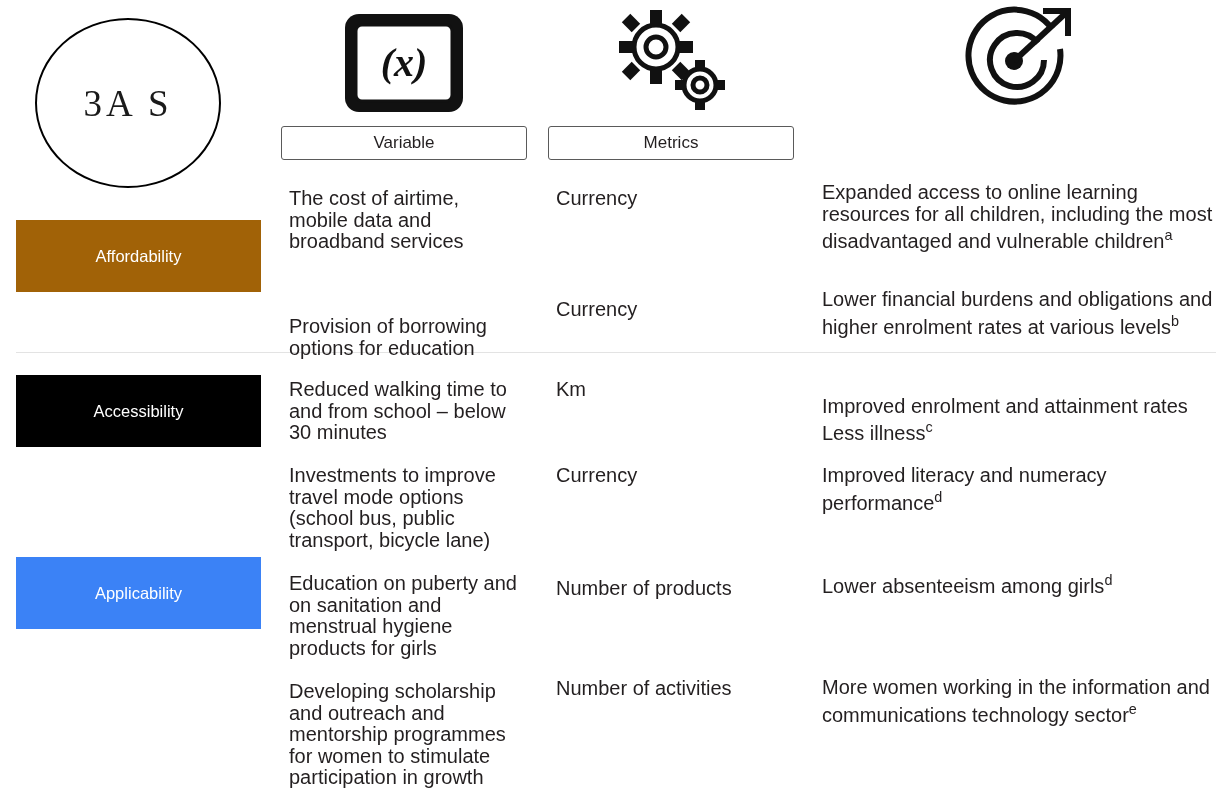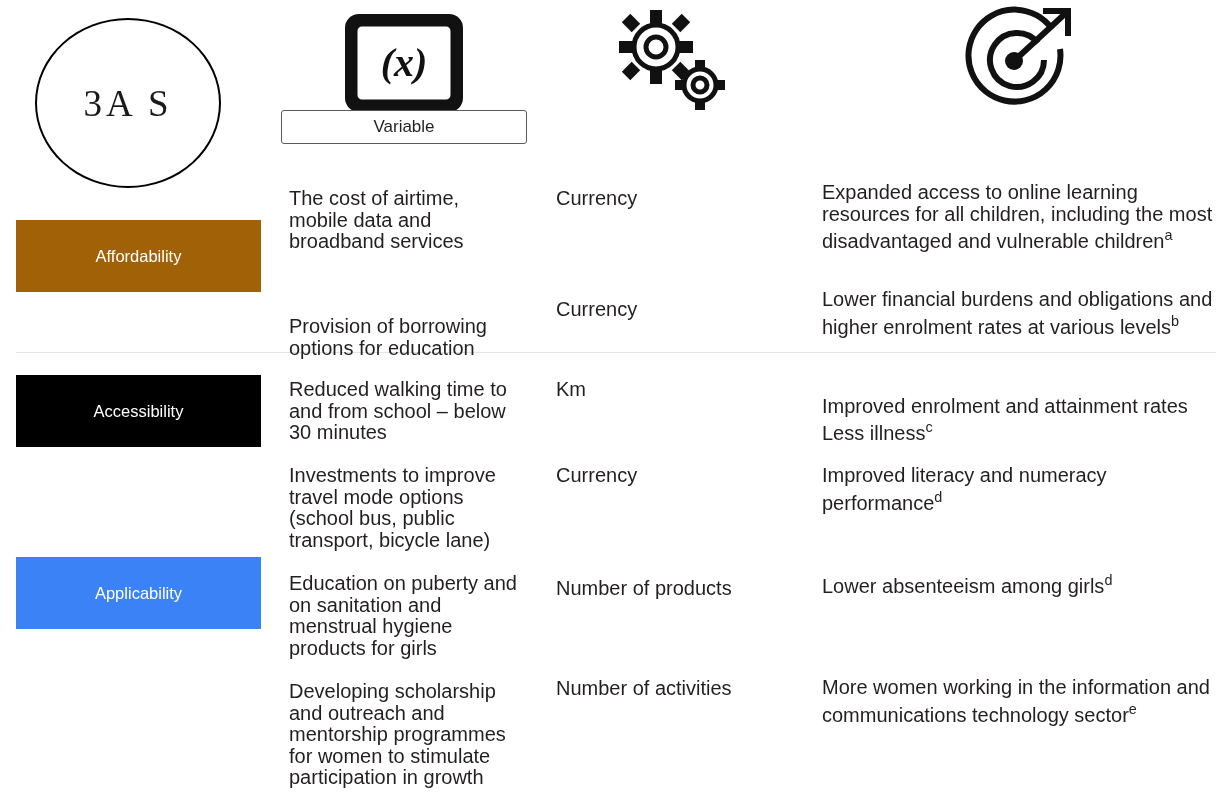--- a/index.html
+++ b/index.html
@@ -60,21 +60,21 @@
     border: 1px solid #5a5a5a;
     border-radius: 3px;
     background: #ffffff;
     display: flex;
     align-items: center;
     justify-content: center;
     font-size: 17px;
     color: #231f20;
     box-sizing: border-box;
   }
-  .head-variable { left: 281px; top: 110px; width: 246px; }
+  .head-variable { left: 281px; top: 126px; width: 246px; }
   .head-metrics  { left: 548px; top: 126px; width: 246px; }
   .head-outcomes { left: 816px; top: 126px; width: 402px; }
 
   
   .pill {
     position: absolute;
     left: 16px;
     width: 245px;
     display: flex;
     align-items: center;
@@ -159,20 +159,21 @@
         <path d="M 96 26 A 46 46 0 1 0 104 46"></path>
         <path d="M 82 40 A 27 27 0 1 0 88 57"></path>
         <circle cx="58" cy="58" r="9" fill="#111111" stroke="none"></circle>
         <line x1="58" y1="58" x2="112" y2="8"></line>
         <polyline points="90,8 112,8 112,30" stroke-linecap="square"></polyline>
       </g>
     </svg>
   </div>
 
   <div class="col-head head-variable">Variable</div>
+  <div class="col-head head-metrics">Metrics</div>
 </div>
 
 <div class="pill pill-affordability">
   <span>Affordability</span>
 </div>
 <div class="pill pill-accessibility">
   <span>Accessibility</span>
 </div>
 <div class="pill pill-applicability">
   <span>Applicability</span>

